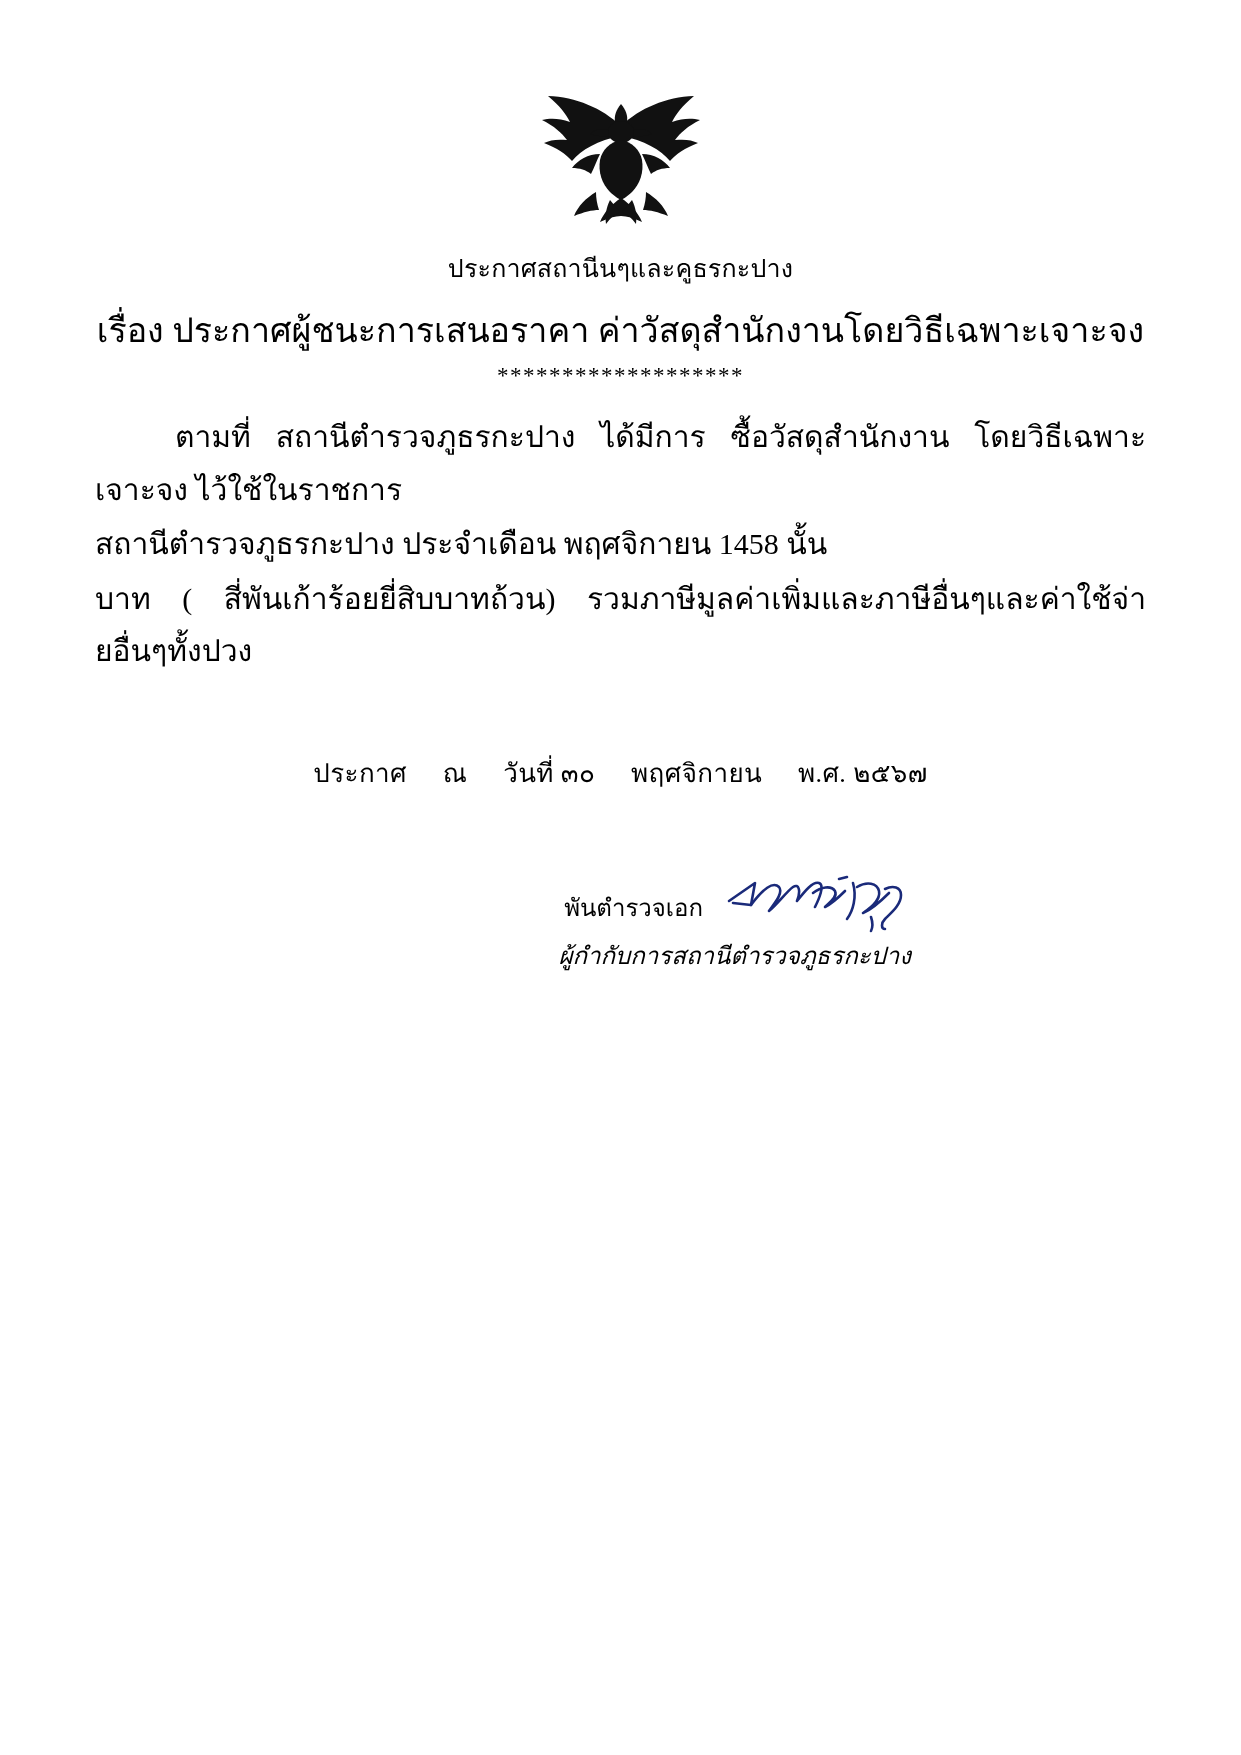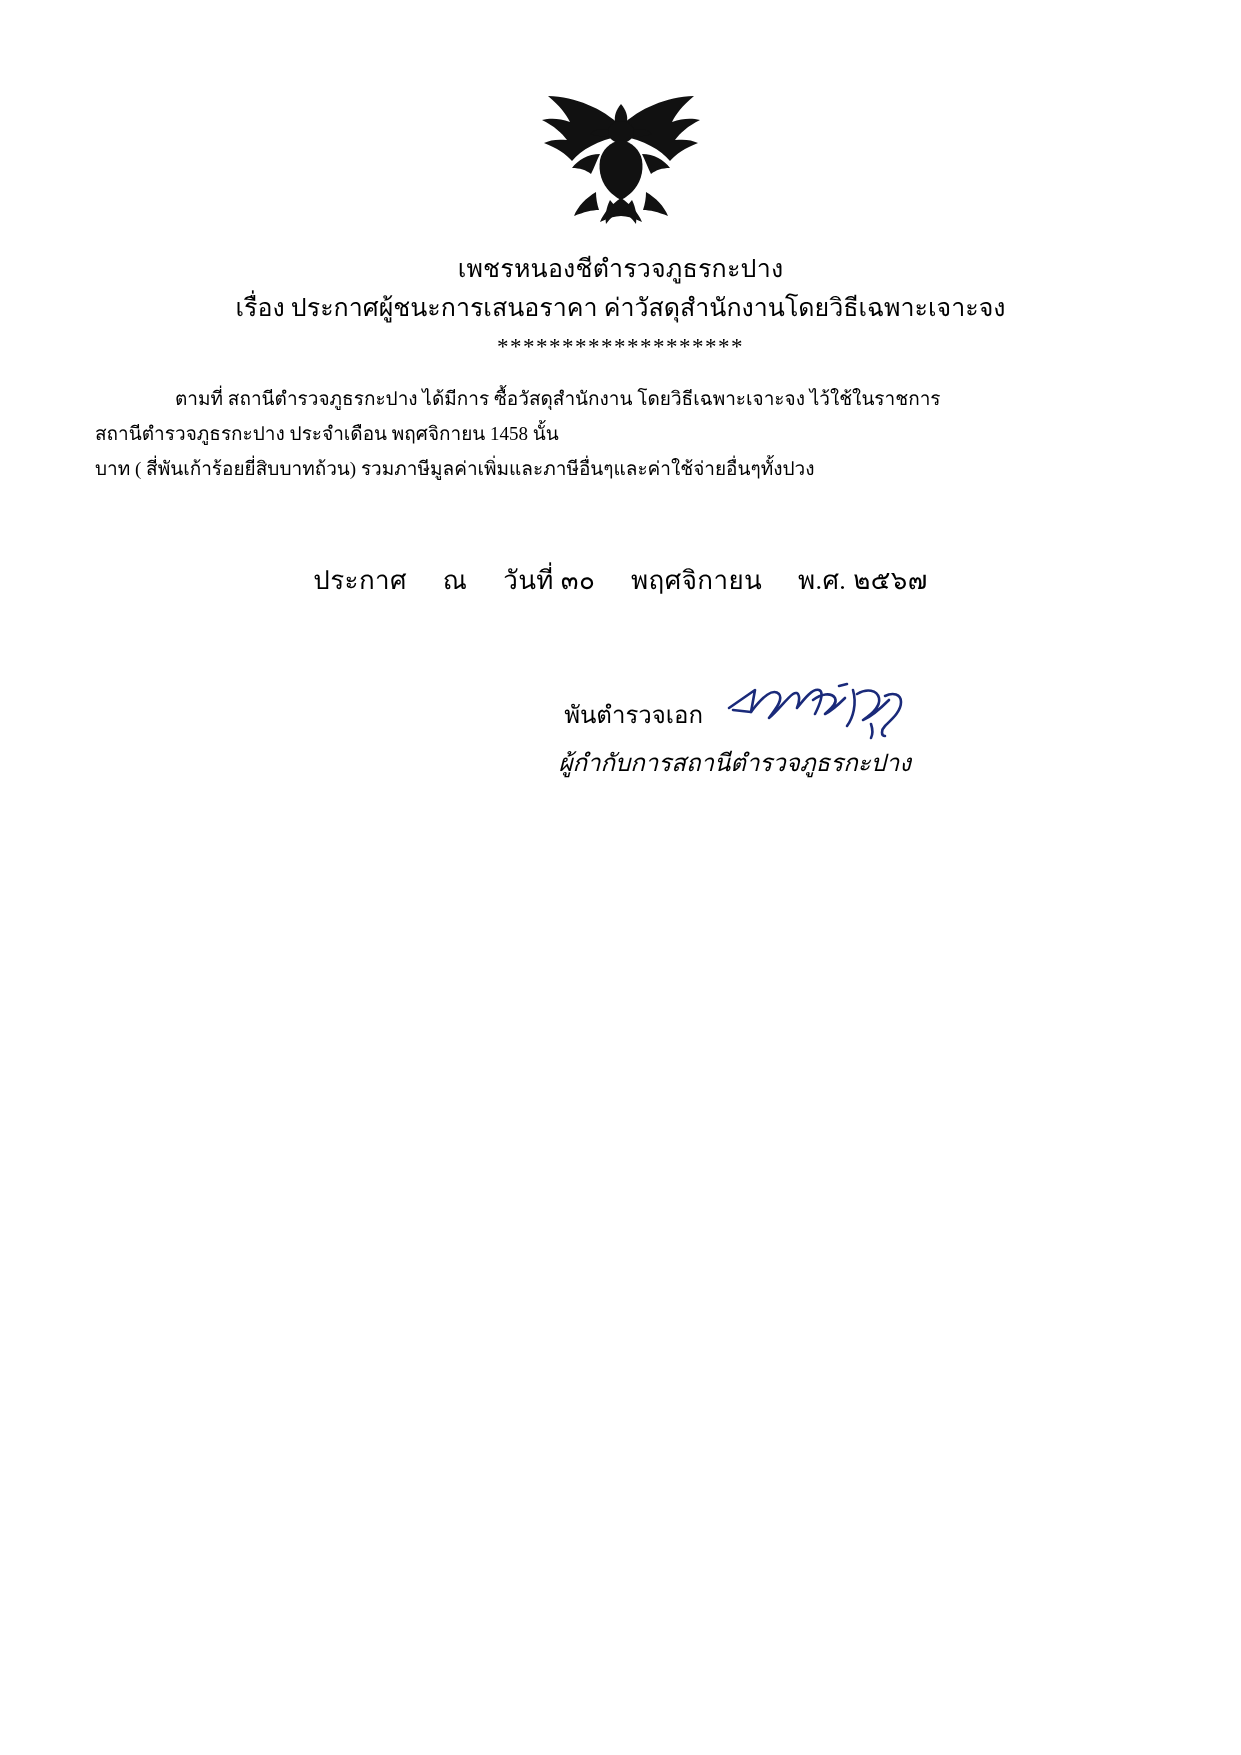--- a/index.html
+++ b/index.html
@@ -39,35 +39,35 @@
   .heading-block {
     text-align: center;
     margin-top: 12px;
   }
   .title-line {
     font-size: 25px;
     line-height: 1.55;
     letter-spacing: 0.2px;
   }
   .subject-line {
-    font-size: 25px;
+    font-size: 34px;
     line-height: 1.55;
-    margin-top: 0;
+    margin-top: 16px;
   }
   .stars-line {
     font-size: 23px;
     letter-spacing: 1.5px;
     margin-top: 6px;
     font-family: "Liberation Serif", serif;
   }
 
   
   .body-block {
     margin: 22px 95px 0 95px;
-    font-size: 19px;
+    font-size: 30px;
     line-height: 1.75;
     text-align: justify;
   }
   .para {
     margin: 0 0 2px 0;
     text-indent: 0;
   }
   .para .indent {
     display: inline-block;
     width: 80px;
@@ -147,21 +147,21 @@
         <path d="M70 104 C60 110 52 118 48 128 C58 124 66 122 73 122 C71 116 70 110 70 104 Z"></path>
         <path d="M120 104 C130 110 138 118 142 128 C132 124 124 122 117 122 C119 116 120 110 120 104 Z"></path>
 
         <path d="M84 112 C80 120 79 128 80 136 C84 130 89 126 94 124 Z"></path>
         <path d="M106 112 C110 120 111 128 110 136 C106 130 101 126 96 124 Z"></path>
       </g>
     </svg>
   </div>
 
   <div class="heading-block">
-    <div class="title-line">เพชรหนองชีตำรวจภูธรกะปาง</div>
+    <div class="title-line">ประกาศสถานีนๆและคูธรกะปาง</div>
     <div class="subject-line">เรื่อง  ประกาศผู้ชนะการเสนอราคา  ค่าวัสดุสำนักงานโดยวิธีเฉพาะเจาะจง</div>
     <div class="stars-line">*******************</div>
   </div>
 
   <div class="body-block">
     <p class="para">
       <span class="indent"></span><span>ตามที่ สถานีตำรวจภูธรกะปาง  ได้มีการ  ซื้อวัสดุสำนักงาน  โดยวิธีเฉพาะเจาะจง  ไว้ใช้ในราชการ</span>
     </p>
     <p class="para">
       <span>สถานีตำรวจภูธรกะปาง  ประจำเดือน พฤศจิกายน 1458 นั้น</span>

